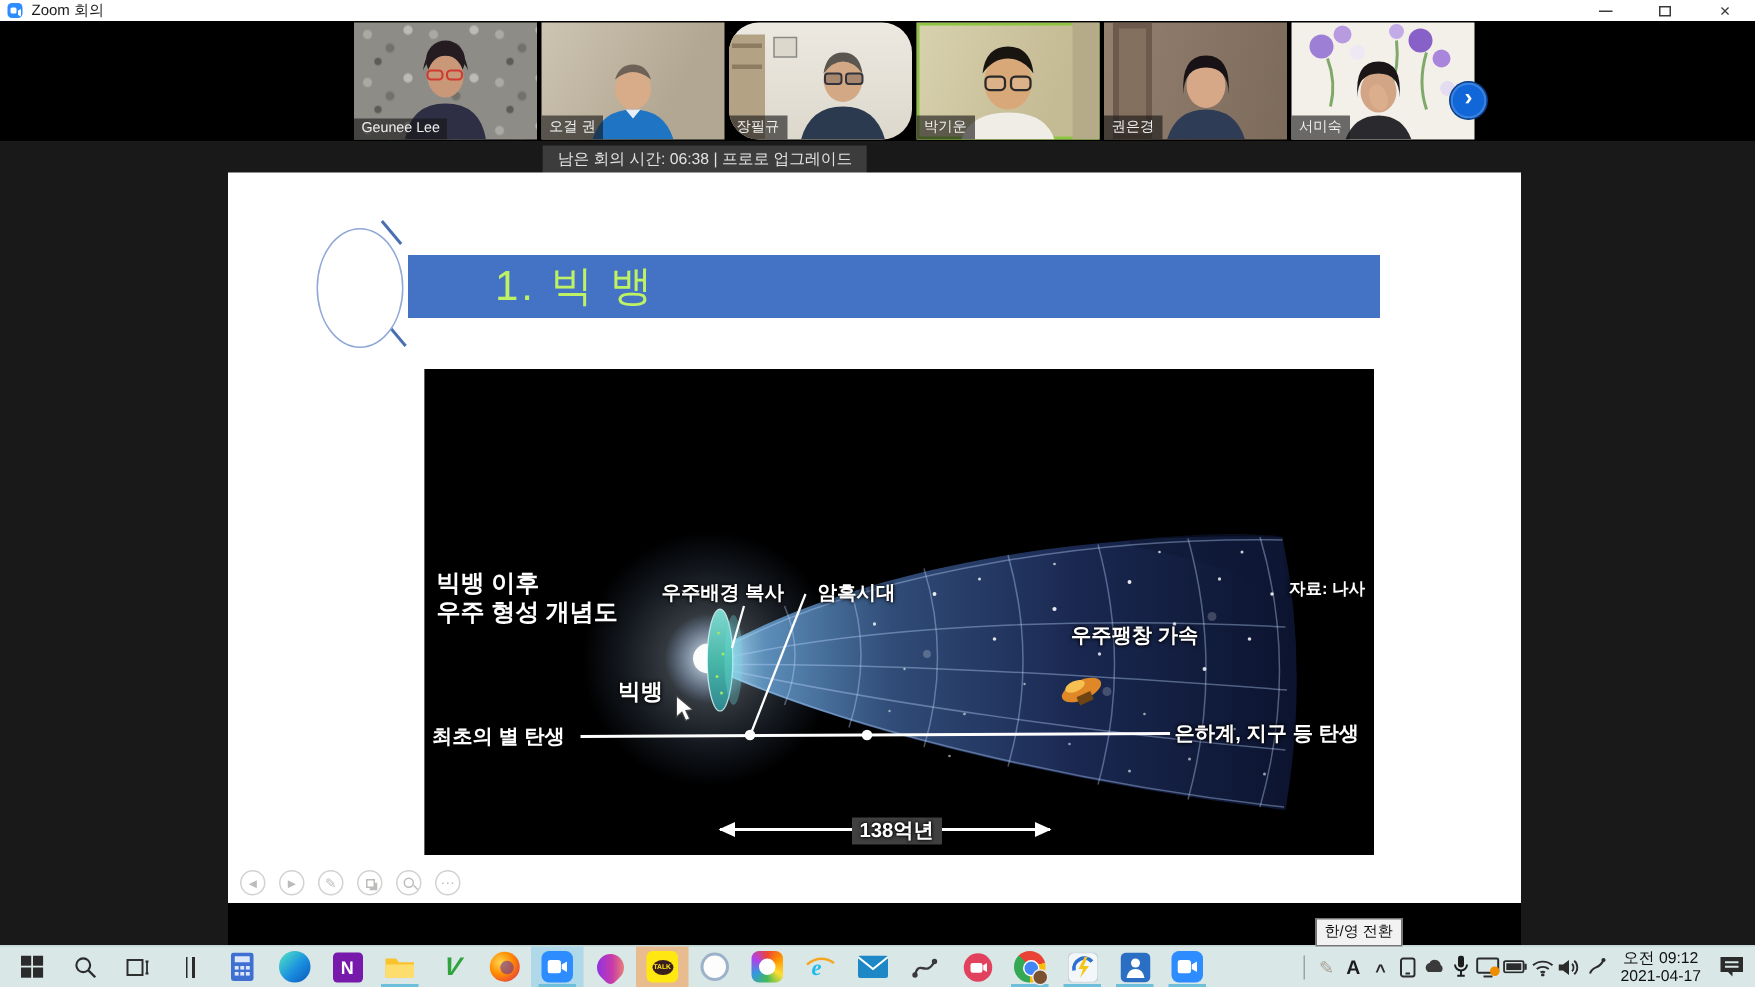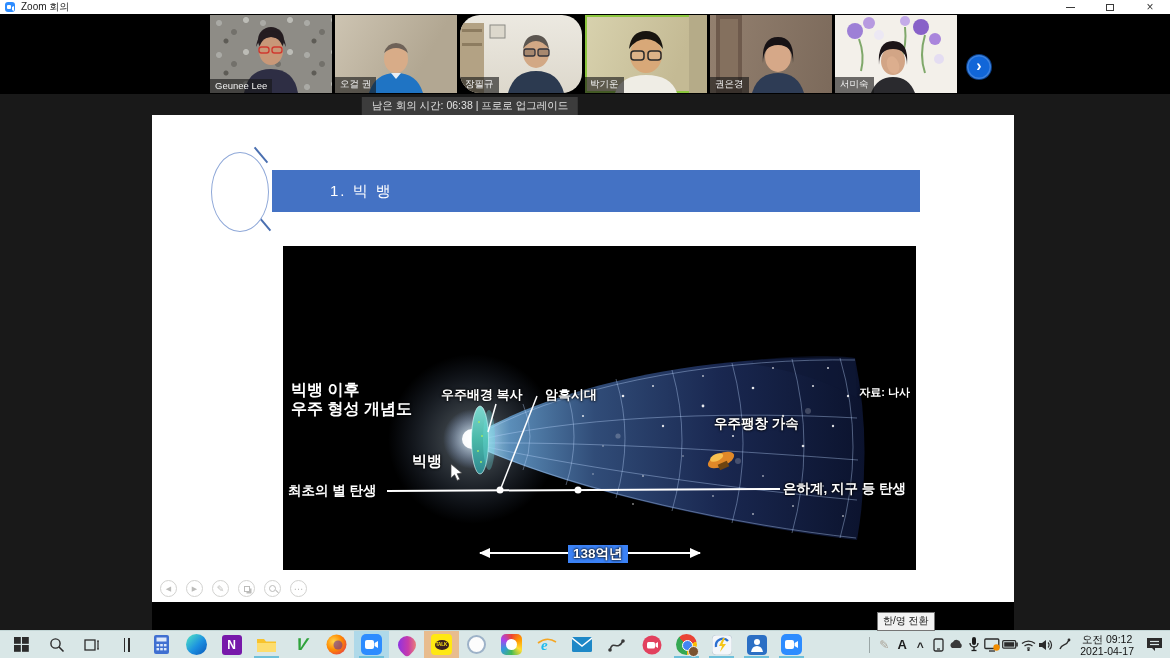--- a/index.html
+++ b/index.html
@@ -24,57 +24,57 @@
   .thumbs { position:absolute; left:210px; top:1px; display:flex; gap:3px; }
   .tile { position:relative; width:122px; height:78px; overflow:hidden; background:#333; }
   .tile.active { box-shadow: inset 0 0 0 2px #8cc63e; text-decoration: underline; }
   .tile svg { position:absolute; left:0; top:0; }
   .nametag { position:absolute; left:0; bottom:0; background:rgba(22,22,22,.62); color:#efefef; font-size:9.5px; padding:1px 5px 2px; z-index:3; white-space:nowrap; }
   .t1 { background-color:#8e8c86;
         background-image: radial-gradient(circle at 9px 8px, #aaaaa5 2.5px, transparent 3.5px),
                           radial-gradient(circle at 24px 17px, #73716b 2.5px, transparent 3.5px),
                           radial-gradient(circle at 36px 5px, #bcbcb6 2.5px, transparent 3.5px),
                           radial-gradient(circle at 16px 26px, #5e5c56 2px, transparent 3px);
-        background-size: 44px 32px; }
+        background-size: 44px 32px; margin-left: 26px; }
   .t2 { background:linear-gradient(120deg,#cdc4b2,#b2a792 70%); }
   .t3 { background:linear-gradient(#ece9e1,#ddd8cc);border-radius:20px; }
   .t4 { background:linear-gradient(110deg,#d8d2ae,#c4ba94 75%); }
   .t5 { background:linear-gradient(100deg,#93806f,#7c6a5b); }
   .t6 { background:#f3f0ea; }
   .nextbtn { position:absolute; left:967px; top:41px; width:24px; height:24px; border-radius:50%; background:#1166d8; box-shadow: inset 0 0 0 1.5px rgba(255,255,255,.18), 0 0 0 1px #0a3e86; display:flex; align-items:center; justify-content:center; }
   .nextbtn::before { content:"›"; color:#fff; font-size:16px; font-weight:bold; line-height:1; margin-top:-3px; }
 
   
   .meet { position:absolute; left:0; top:94px; width:940px; height:536px; background:#191919; }
   .notif { position:absolute; left:50%; transform:translateX(-50%); top:3px; background:#3c3c3c; color:#e2e2e2; font-size:10.5px; padding:2px 10px 3px; white-space:nowrap; }
   .notif .up { color:#e2e2e2; }
   .slide { position:absolute; left:152px; top:21px; width:862px; height:487px; background:#fff; }
   .letterbox { position:absolute; left:152px; top:508px; width:862px; height:28px; background:#000; }
 
   
   .banner { position:absolute; left:120px; top:55px; width:648px; height:42px; background:#4472c4; }
-  .banner-text { color:#ffffff; font-size:15px; line-height:42px; padding-left:58px; letter-spacing:2px; }
+  .banner-text { color:#bef264; font-size:28px; line-height:42px; padding-left:58px; letter-spacing:2px; }
   .orbit-tick { position:absolute; width:2px; height:20px; background:#4a6fb0; }
   .tick1 { left:108px; top:30px; transform:rotate(-40deg); }
   .tick2 { left:111px; top:98px; transform:rotate(-40deg); }
   .ellipse { position:absolute; left:59px; top:37px; width:58px; height:80px; background:#fff; border:1.5px solid #8fa8d8; border-radius:50%; z-index:2; }
 
   
   .imgbox { position:absolute; left:131px; top:131px; width:633px; height:324px; background:#000; }
   .imgbox svg { position:absolute; left:0; top:0; }
   .dlabel { position:absolute; color:#fff; font-weight:bold; white-space:nowrap; text-shadow:0 0 3px #000, 0 0 2px #000; }
   .dl-head { left:8px; top:134px; font-size:16px; line-height:19px; }
   .dl-cmb { left:158px; top:140px; font-size:13px; }
   .dl-dark { left:262px; top:140px; font-size:13px; }
   .dl-src { right:6px; top:139px; font-size:11px; }
   .dl-exp { left:431px; top:169px; font-size:13.5px; }
   .dl-bb { left:129px; top:206px; font-size:15px; }
   .dl-fs { left:5px; top:236px; font-size:13.5px; }
   .dl-gx { left:500px; top:234px; font-size:13.5px; }
-  .dl-age { left:285px; top:299px; font-size:13.5px; background:#3b82f6; padding:0 5px; }
+  .dl-age { left:285px; top:299px; font-size:13.5px; background:#404040; padding:0 5px; }
 
   
   .ctls { position:absolute; left:8px; top:465px; display:flex; gap:9px; }
   .ctl { width:17px; height:17px; border-radius:50%; border:1px solid #d2d2d0; color:#bcbcba; display:flex; align-items:center; justify-content:center; font-size:8px; position:relative; }
   .ic-prev::before { content:"◀"; font-size:7px; }
   .ic-next::before { content:"▶"; font-size:7px; }
   .ic-pen::before { content:"✎"; font-size:9px; }
   .ic-copy { width:6px; height:6px; border:1px solid #bcbcba; box-shadow:2px 2px 0 -0.5px #bcbcba; display:block; }
   .ic-mag { width:7px; height:7px; border:1.2px solid #bcbcba; border-radius:50%; display:block; position:relative; }
   .ic-mag::after { content:""; position:absolute; width:4px; height:1.2px; background:#bcbcba; right:-3.5px; bottom:-1px; transform:rotate(45deg); }

